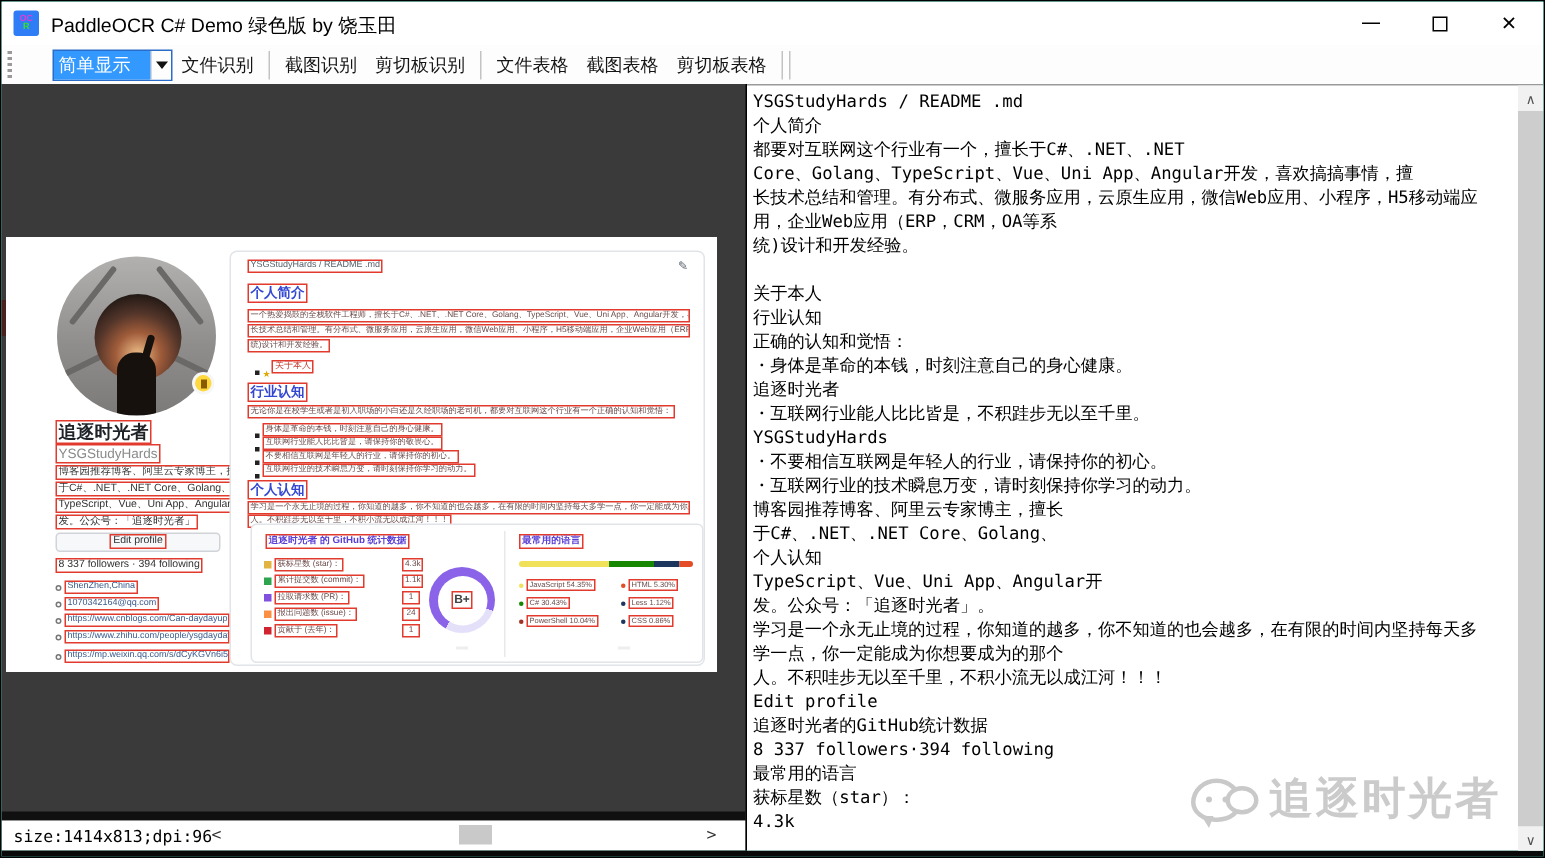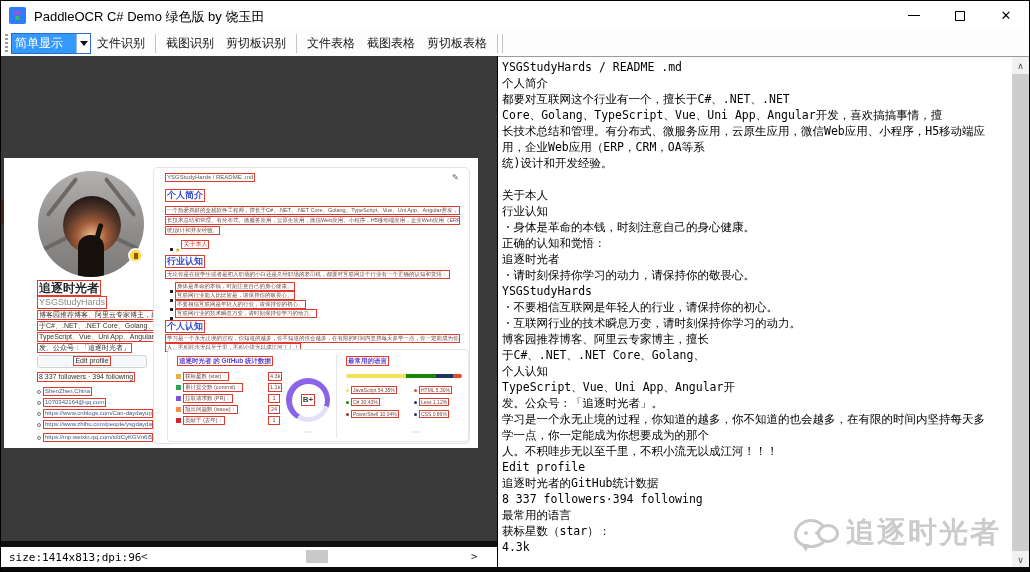--- a/index.html
+++ b/index.html
@@ -17,21 +17,21 @@
   .win-controls { position:absolute; right:0; top:0; height:29px; display:flex; }
   .win-btn { width:46px; height:29px; display:flex; align-items:center; justify-content:center; color:#000; }
   .glyph-min { width:12px; height:1px; background:#000; }
   .glyph-max { width:10px; height:10px; border:1px solid #000; }
   .glyph-close { font-size:13px; line-height:1; }
 
   
   .toolbar { position:relative; height:26px; background:#fdfdfd; display:flex; align-items:center; padding-left:3px; }
   .grip { width:3px; height:18px; margin:0 3px 0 1px;
           background:repeating-linear-gradient(180deg,#9a9a9a 0 2px, transparent 2px 4px); }
-  .combo { display:flex; height:21px; width:80px; border:1px solid #2a6dc9; background:#fff; align-items:stretch; }
+  .combo { display:flex; height:21px; width:80px; border:1px solid #2a6dc9; background:#fff; align-items:stretch;margin-left:24px; }
   .combo-sel { flex:1; background:#3399ff; color:#fff; font-size:12px; display:flex; align-items:center; padding-left:3px; white-space:nowrap; overflow:hidden; }
   .combo-arrow { width:14px; background:#fdfdfd; border-left:1px solid #9ab8dd; display:flex; align-items:center; justify-content:center; }
   .combo-arrow i { width:0; height:0; border-left:4px solid transparent; border-right:4px solid transparent; border-top:5px solid #111; }
   .tbtn { font-size:12px; color:#151515; padding:3px 5px; margin:0 1px; white-space:nowrap; border-radius:2px; }
   .tsep { width:1px; height:19px; background:#c3c3c3; margin:0 4px; }
 
   
   .content { display:flex; height:511px; }
   .viewer { position:relative; width:497px; height:511px; background:#3a3a3a; border-right:1px solid #000; overflow:hidden; }
   .bottom-strip { height:5px; background:#0a0a0a; }
@@ -335,24 +335,24 @@
         <div class="ocr-line">YSGStudyHards / README .md</div>
         <div class="ocr-line">个人简介</div>
         <div class="ocr-line">都要对互联网这个行业有一个，擅长于C#、.NET、.NET</div>
         <div class="ocr-line">Core、Golang、TypeScript、Vue、Uni App、Angular开发，喜欢搞搞事情，擅</div>
         <div class="ocr-line">长技术总结和管理。有分布式、微服务应用，云原生应用，微信Web应用、小程序，H5移动端应</div>
         <div class="ocr-line">用，企业Web应用（ERP，CRM，OA等系</div>
         <div class="ocr-line">统)设计和开发经验。</div>
         <div class="ocr-line"></div>
         <div class="ocr-line">关于本人</div>
         <div class="ocr-line">行业认知</div>
+        <div class="ocr-line">正确的认知和觉悟：</div>
         <div class="ocr-line">・身体是革命的本钱，时刻注意自己的身心健康。</div>
-        <div class="ocr-line">正确的认知和觉悟：</div>
         <div class="ocr-line">追逐时光者</div>
-        <div class="ocr-line">・请时刻保持你学习的动力，请保持你的敬畏心。</div>
+        <div class="ocr-line">・互联网行业能人比比皆是，不积跬步无以至千里。</div>
         <div class="ocr-line">YSGStudyHards</div>
         <div class="ocr-line">・不要相信互联网是年轻人的行业，请保持你的初心。</div>
         <div class="ocr-line">・互联网行业的技术瞬息万变，请时刻保持你学习的动力。</div>
         <div class="ocr-line">博客园推荐博客、阿里云专家博主，擅长</div>
         <div class="ocr-line">于C#、.NET、.NET Core、Golang、</div>
         <div class="ocr-line">个人认知</div>
         <div class="ocr-line">TypeScript、Vue、Uni App、Angular开</div>
         <div class="ocr-line">发。公众号：「追逐时光者」。</div>
         <div class="ocr-line">学习是一个永无止境的过程，你知道的越多，你不知道的也会越多，在有限的时间内坚持每天多</div>
         <div class="ocr-line">学一点，你一定能成为你想要成为的那个</div>

